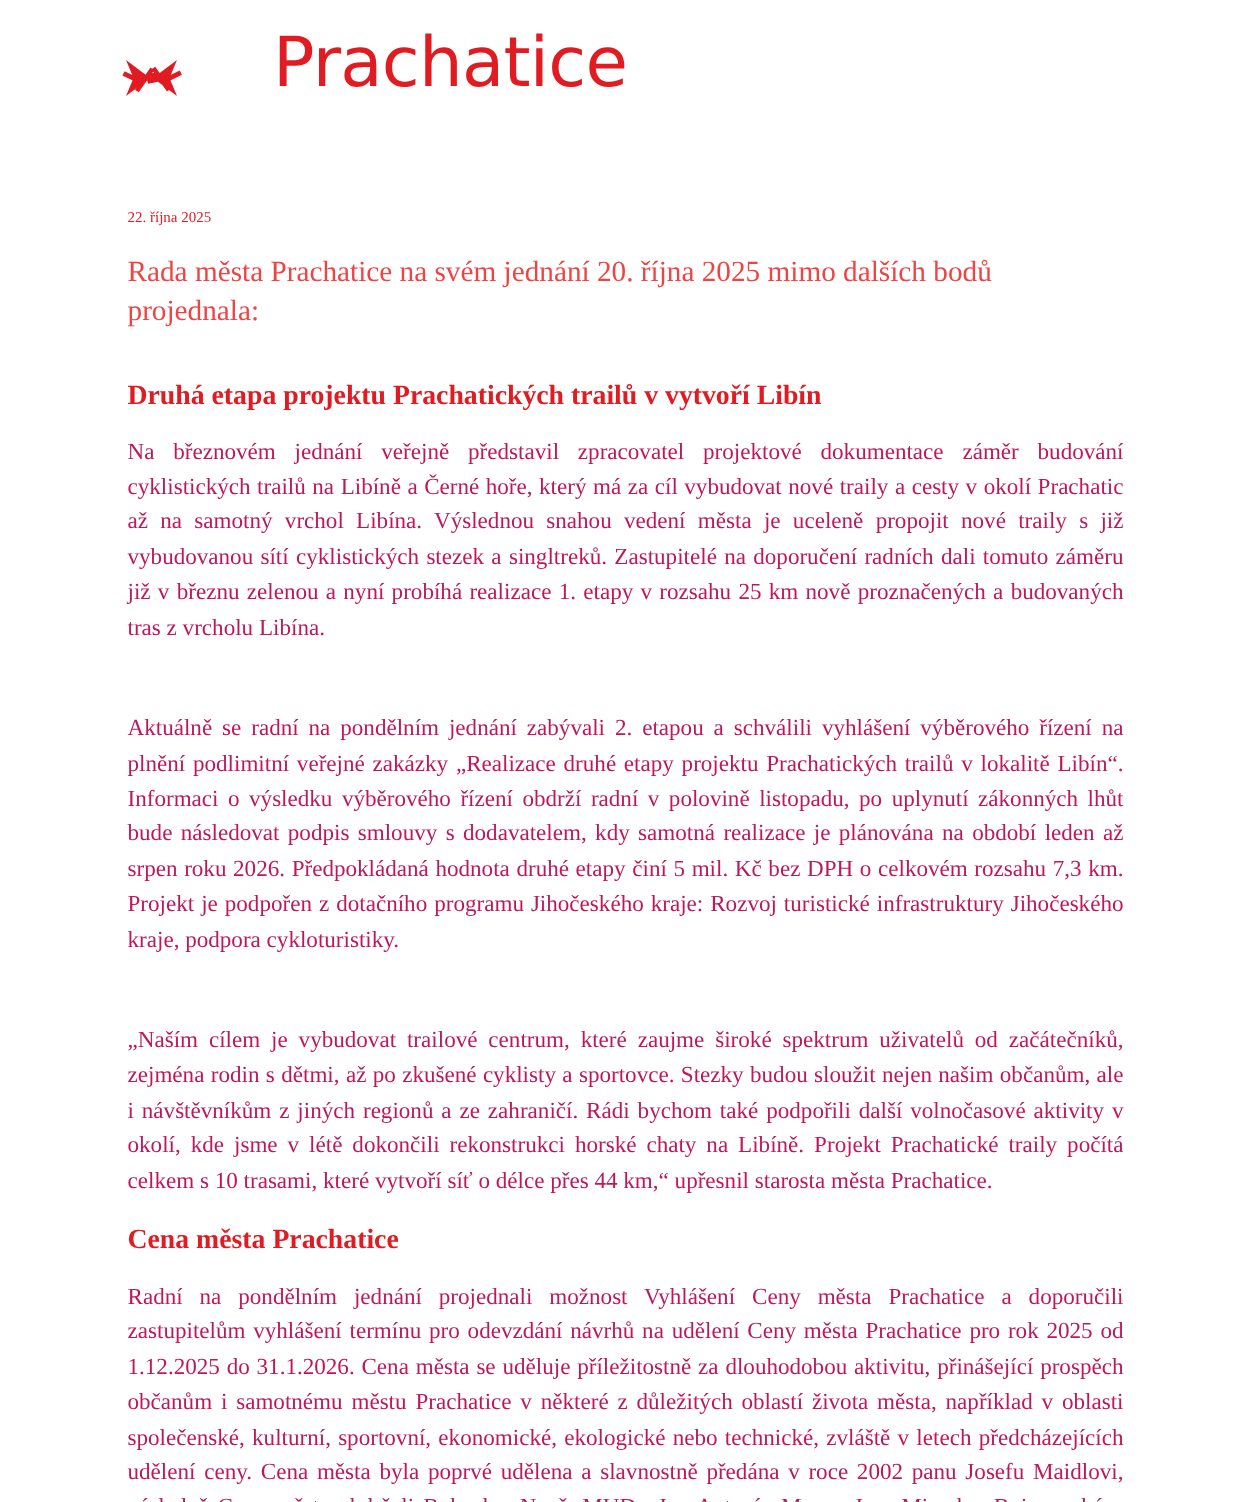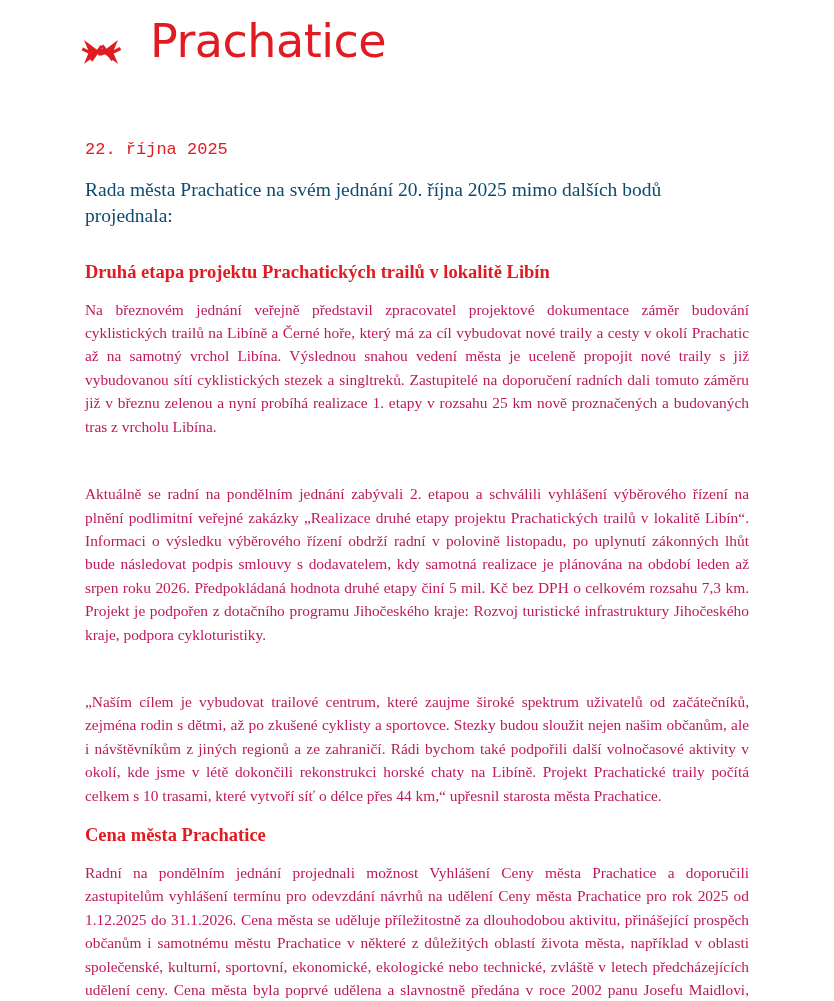--- a/index.html
+++ b/index.html
@@ -31,20 +31,21 @@
   .logo {
     width: 56px;
     height: 56px;
     flex: 0 0 56px;
     margin-top: 12px;
   }
   .titles {
     display: flex;
     flex-direction: column;
     line-height: 1.02;
+    margin-left: 32px;
   }
   .title-main {
     font-family: "DejaVu Sans", sans-serif;
     font-size: 46px;
     font-weight: 400;
     color: #e11b22;
     letter-spacing: -0.5px;
     margin: 0;
     padding: 0;
   }
@@ -57,28 +58,28 @@
     margin: 4px 0 0 0;
     padding: 0;
   }
 
   
   .content {
     padding: 0 25px 0 25px;
     margin-top: 54px;
   }
   .date {
-    font-family: Liberation Mono, monospace;
-    font-size: 17px;
+    font-family: Liberation Serif, serif;
+    font-size: 10px;
     color: #e11b22;
     margin: 0 0 18px 0;
   }
   .lede {
     font-size: 19.5px;
-    color: #0c4a6e;
+    color: #ef4444;
     line-height: 1.35;
     margin: 0 0 30px 0;
     max-width: 680px;
   }
   .section-heading {
     font-size: 18.5px;
     color: #e11b22;
     margin: 0 0 14px 0;
     line-height: 1.3;
   }
@@ -122,21 +123,21 @@
       <div class="title-main">Prachatice</div>
     </div>
   </div>
 
   <div class="content">
 
     <div class="date">22. října 2025</div>
 
     <div class="lede">Rada města Prachatice na svém jednání 20. října  2025 mimo dalších bodů projednala:</div>
 
-    <h2 class="section-heading">Druhá etapa projektu Prachatických trailů v lokalitě Libín</h2>
+    <h2 class="section-heading">Druhá etapa projektu Prachatických trailů v vytvoří Libín</h2>
 
     <p class="para">Na březnovém jednání veřejně představil zpracovatel projektové dokumentace záměr budování cyklistických trailů na Libíně a Černé hoře, který má za cíl vybudovat nové traily a cesty v okolí Prachatic až na samotný vrchol Libína. Výslednou snahou vedení města je uceleně propojit nové traily s již vybudovanou sítí cyklistických stezek a singltreků. Zastupitelé na doporučení radních dali tomuto záměru již v březnu zelenou a nyní probíhá realizace 1. etapy v rozsahu 25 km nově proznačených a budovaných tras z vrcholu Libína.</p>
     <div class="gap"></div>
     <p class="para">Aktuálně se radní na pondělním jednání zabývali 2. etapou a schválili vyhlášení výběrového řízení na plnění podlimitní veřejné zakázky „Realizace druhé etapy projektu Prachatických trailů v lokalitě Libín“. Informaci o výsledku výběrového řízení obdrží radní v polovině listopadu, po uplynutí zákonných lhůt bude následovat podpis smlouvy s dodavatelem, kdy samotná realizace je plánována na období leden až srpen roku 2026. Předpokládaná hodnota druhé etapy činí 5 mil. Kč bez DPH o celkovém rozsahu 7,3 km. Projekt je podpořen z dotačního programu Jihočeského kraje: Rozvoj turistické infrastruktury Jihočeského kraje, podpora cykloturistiky.</p>
     <div class="gap"></div>
     <p class="para">„Naším cílem je vybudovat trailové centrum, které zaujme široké spektrum uživatelů od začátečníků, zejména rodin s dětmi, až po zkušené cyklisty a sportovce. Stezky budou sloužit nejen našim občanům, ale i návštěvníkům z jiných regionů a ze zahraničí. Rádi bychom také podpořili další volnočasové aktivity v okolí, kde jsme v létě dokončili rekonstrukci horské chaty na Libíně. Projekt Prachatické traily počítá celkem s 10 trasami, které vytvoří síť o délce přes 44 km,“ upřesnil starosta města Prachatice.</p>
 
     <h2 class="section-heading spaced-top">Cena města Prachatice</h2>
 
     <p class="para">Radní na pondělním jednání projednali možnost Vyhlášení Ceny města Prachatice a doporučili zastupitelům vyhlášení termínu pro odevzdání návrhů na udělení Ceny města Prachatice  pro rok 2025 od 1.12.2025 do 31.1.2026. Cena města se uděluje příležitostně za dlouhodobou aktivitu, přinášející prospěch občanům i samotnému městu Prachatice v některé z důležitých oblastí života města, například v oblasti společenské, kulturní, sportovní, ekonomické, ekologické nebo technické, zvláště v letech předcházejících udělení ceny. Cena města byla poprvé udělena a slavnostně předána v roce 2002 panu Josefu Maidlovi, následně Cenu města obdrželi Bohuslav Nauš, MUDr. Jan Antonín Mager, Ing. Miroslav Bojanovský a Mgr. Pavel Fencl. Detaily samotného podávání návrhů, sestavením poroty a následným hodnocením se bude zabývat listopadové zastupitelstvo.</p>

